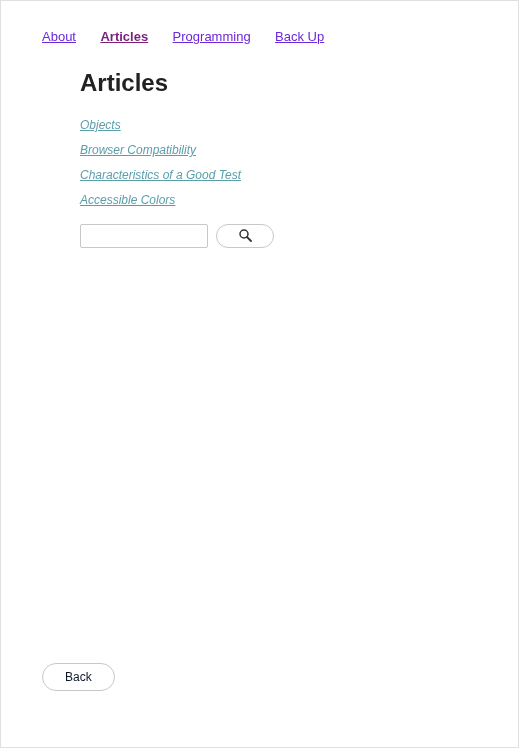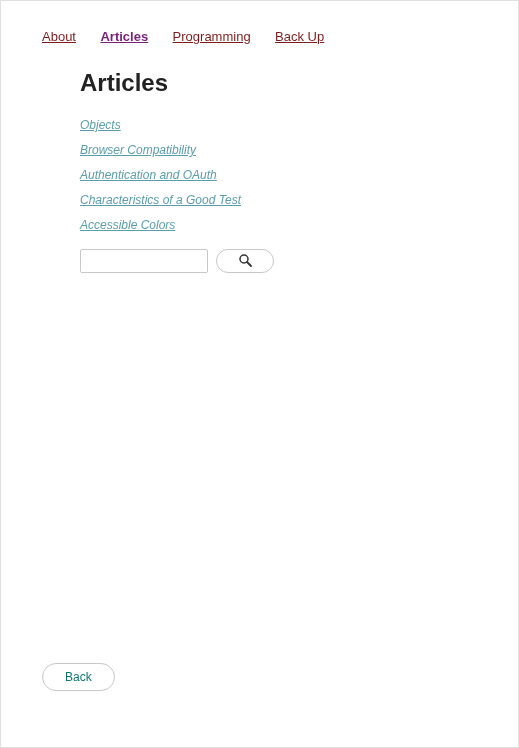--- a/index.html
+++ b/index.html
@@ -12,21 +12,21 @@
       background: #fff;
       width: 519px;
       height: 748px;
       position: relative;
       border: 1px solid #e0e0e0;
     }
     .nav {
       padding: 26px 0 0 41px;
     }
     .nav a {
-      color: #7f1d1d;
+      color: #6d28d9;
       text-decoration: underline;
       font-size: 13px;
       margin-right: 20px;
     }
     .nav a.active {
       color: #7a1f7a;
       font-weight: bold;
     }
     .content {
       padding: 24px 0 0 79px;
@@ -82,41 +82,40 @@
       padding: 0 41px;
       display: flex;
       justify-content: space-between;
     }
     .nav-btn {
       border: 1px solid #c8c8c8;
       background: #fff;
       border-radius: 14px;
       padding: 6px 22px;
       font-size: 12px;
-      color: #0f766e;
+      color: #0f172a;
       cursor: pointer;
     }
   </style>
 </head>
 <body>
 
 <nav class="nav">
   <a href="#">About</a>
   <a href="#" class="active">Articles</a>
   <a href="#">Programming</a>
   <a href="#">Back Up</a>
 </nav>
 
 <main class="content">
   <h1>Articles</h1>
 
   <ul class="article-list">
     <li><a href="#">Objects</a></li>
     <li><a href="#">Browser Compatibility</a></li>
-    <li><a href="#">Authentication and OAuth</a></li>
     <li><a href="#">Characteristics of a Good Test</a></li>
     <li><a href="#">Accessible Colors</a></li>
   </ul>
 
   <div class="search-row">
     <input type="text" class="search-input" style="">
     <button class="search-btn">
       <span>
         <svg width="14" height="14" viewBox="0 0 14 14">
           <circle cx="6" cy="6" r="4" fill="none" stroke="#333" stroke-width="1.5"></circle>

